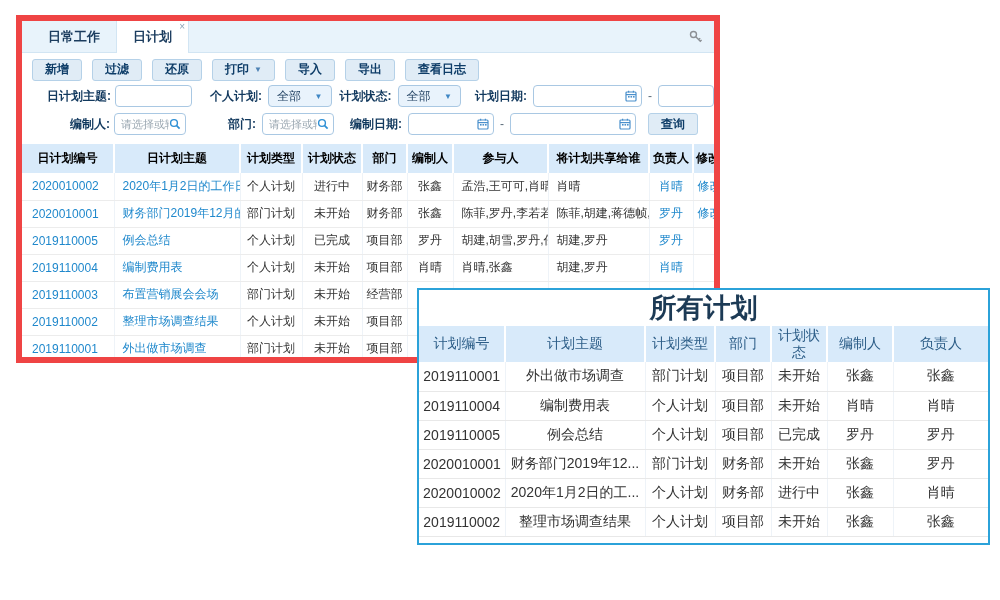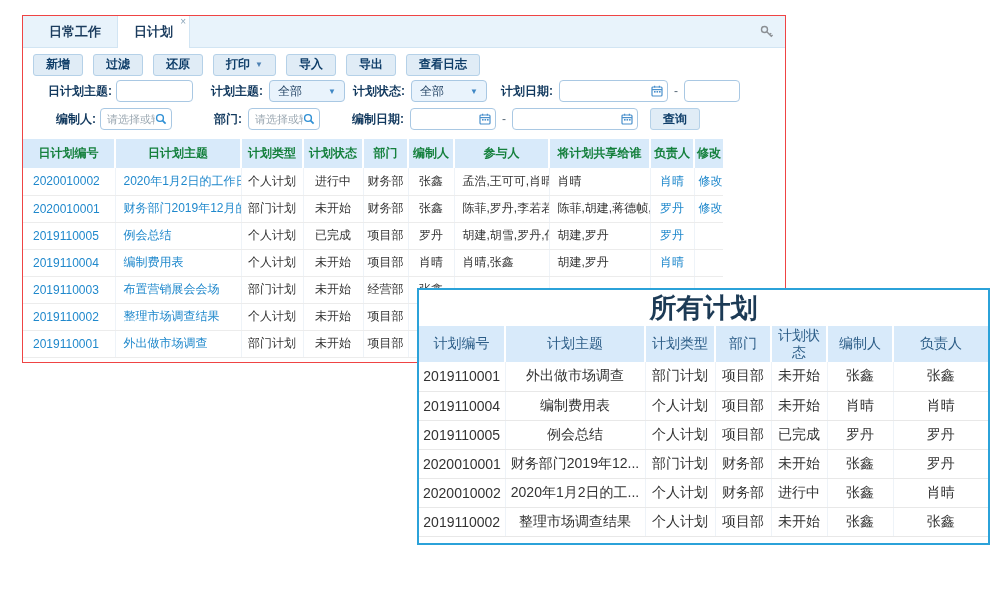--- a/index.html
+++ b/index.html
@@ -1,22 +1,22 @@
 <!DOCTYPE html>
 <html><head>
 <meta charset="utf-8">
 <style>
   * { margin:0; padding:0; box-sizing:border-box; }
   html,body { background:#fff; }
   body { font-family:"Liberation Sans","DejaVu Sans",sans-serif; }
   .canvas { position:relative; width:1000px; height:600px; background:#fff; overflow:hidden; }
 
   
-  .panel1 { position:absolute; left:22px; top:15px; width:764px; height:348px;
-            background:#fff; border:1px solid #ef4444; overflow:hidden; }
+  .panel1 { position:absolute; left:16px; top:15px; width:704px; height:348px;
+            background:#fff; border:6px solid #ef4444; overflow:hidden; }
   .tabbar { height:32px; background:#E8F3FB; border-bottom:1px solid #D2E5F3;
             display:flex; align-items:stretch; padding-left:10px; position:relative; }
   .tab { padding:0 16px; display:flex; align-items:center; font-size:13px; font-weight:bold;
          color:#1B3C5E; cursor:default; position:relative; }
   .tab.active { background:#fff; margin-bottom:-1px; border-left:1px solid #D2E5F3; border-right:1px solid #D2E5F3; }
   .tab .close { position:absolute; top:1px; right:3px; font-size:10px; line-height:10px;
                 color:#8AA4B8; font-weight:normal; }
   .keywrap { position:absolute; right:10px; top:8px; width:16px; height:16px; }
 
   .toolbar { display:flex; gap:10px; padding:4px 0 0 10px; height:29px; align-items:center; }
@@ -34,21 +34,21 @@
   .icon-r { position:absolute; right:5px; top:50%; transform:translateY(-50%); pointer-events:auto; display:flex; }
   .sel { height:22px; background:#E9F3FC; border:1px solid #A9C8E3; border-radius:4px;
          display:inline-flex; align-items:center; justify-content:space-between; padding:0 8px;
          color:#1B3C5E; }
   .sel .caret { font-size:8px; color:#3F87C4; }
   .dash { margin:0 6px; color:#5A6B7A; }
 
   
   table { border-collapse:collapse; table-layout:fixed; }
   #t1 { width:700px; margin-top:6px; }
-  #t1 th { background:#D8EAFA; color:#15803d; font-size:12px; font-weight:bold; height:29px;
+  #t1 th { background:#D8EAFA; color:#000000; font-size:12px; font-weight:bold; height:29px;
            border-right:2px solid #fff; white-space:nowrap; overflow:hidden; }
   #t1 th:last-child { border-right:none; }
   #t1 td { height:27px; font-size:12px; color:#333; text-align:center;
            border-bottom:1px solid #ECECEC; border-right:1px solid #EEF3F8;
            padding:0 4px; white-space:nowrap; overflow:hidden; }
   #t1 td:last-child { border-right:none; }
   #t1 td:nth-child(1) { text-align:left; padding-left:10px; }
   #t1 td:nth-child(2), #t1 td:nth-child(7), #t1 td:nth-child(8) { text-align:left; padding-left:8px; }
   a { color:#1F88CC; text-decoration:none; cursor:pointer; }
 
@@ -110,21 +110,21 @@
           <span>导出</span>
         </button>
       <button class="btn">
           <span>查看日志</span>
         </button>
     </div>
 
     <div class="frow">
       <span class="flabel" style="margin-left:25px">日计划主题:</span>
       <input class="tin" style="width: 77px; margin-left: 4px;">
-      <span class="flabel" style="margin-left:18px">计划主题:</span>
+      <span class="flabel" style="margin-left:18px">个人计划:</span>
       <span class="sel" style="width:76px;margin-left:6px">
         <span>全部</span>
         <span class="caret">▼</span>
       </span>
       <span class="flabel" style="margin-left:8px">计划状态:</span>
       <span class="sel" style="width:76px;margin-left:6px">
         <span>全部</span>
         <span class="caret">▼</span>
       </span>
       <span class="flabel" style="margin-left:14px">计划日期:</span>
@@ -140,41 +140,41 @@
               <rect x="5.5" y="6" width="1.6" height="1.6" fill="#4A90CC"></rect>
               <rect x="8" y="6" width="1.6" height="1.6" fill="#4A90CC"></rect>
             </svg>
         </span>
       </span>
       <span class="dash">-</span>
       <input class="tin" style="width: 56px;">
     </div>
 
     <div class="frow">
-      <span class="flabel" style="margin-left:33px">编制人:</span>
+      <span class="flabel" style="margin-left:48px">编制人:</span>
       <span class="iwrap" style="margin-left:4px">
         <input class="tin" style="width: 72px; padding-right: 16px;" placeholder="请选择或输入">
         <span class="icon-r">
           <svg width="12" height="12" viewBox="0 0 12 12">
               <circle cx="5" cy="5" r="3.4" fill="none" stroke="#2E8FD4" stroke-width="1.4"></circle>
               <line x1="7.6" y1="7.6" x2="10.6" y2="10.6" stroke="#2E8FD4" stroke-width="1.6"></line>
             </svg>
         </span>
       </span>
       <span class="flabel" style="margin-left:42px">部门:</span>
       <span class="iwrap" style="margin-left:6px">
         <input class="tin" style="width: 72px; padding-right: 16px;" placeholder="请选择或输入">
         <span class="icon-r">
           <svg width="12" height="12" viewBox="0 0 12 12">
               <circle cx="5" cy="5" r="3.4" fill="none" stroke="#2E8FD4" stroke-width="1.4"></circle>
               <line x1="7.6" y1="7.6" x2="10.6" y2="10.6" stroke="#2E8FD4" stroke-width="1.6"></line>
             </svg>
         </span>
       </span>
-      <span class="flabel" style="margin-left:32px">编制日期:</span>
+      <span class="flabel" style="margin-left:16px">编制日期:</span>
       <span class="iwrap" style="margin-left:6px">
         <input class="tin" style="width: 86px;">
         <span class="icon-r">
           <svg width="12" height="12" viewBox="0 0 12 12">
               <rect x="1" y="2" width="10" height="9" rx="1" fill="none" stroke="#4A90CC" stroke-width="1.2"></rect>
               <line x1="1" y1="4.6" x2="11" y2="4.6" stroke="#4A90CC" stroke-width="1.2"></line>
               <line x1="3.6" y1="0.8" x2="3.6" y2="2.6" stroke="#4A90CC" stroke-width="1.2"></line>
               <line x1="8.4" y1="0.8" x2="8.4" y2="2.6" stroke="#4A90CC" stroke-width="1.2"></line>
               <rect x="3" y="6" width="1.6" height="1.6" fill="#4A90CC"></rect>
               <rect x="5.5" y="6" width="1.6" height="1.6" fill="#4A90CC"></rect>

